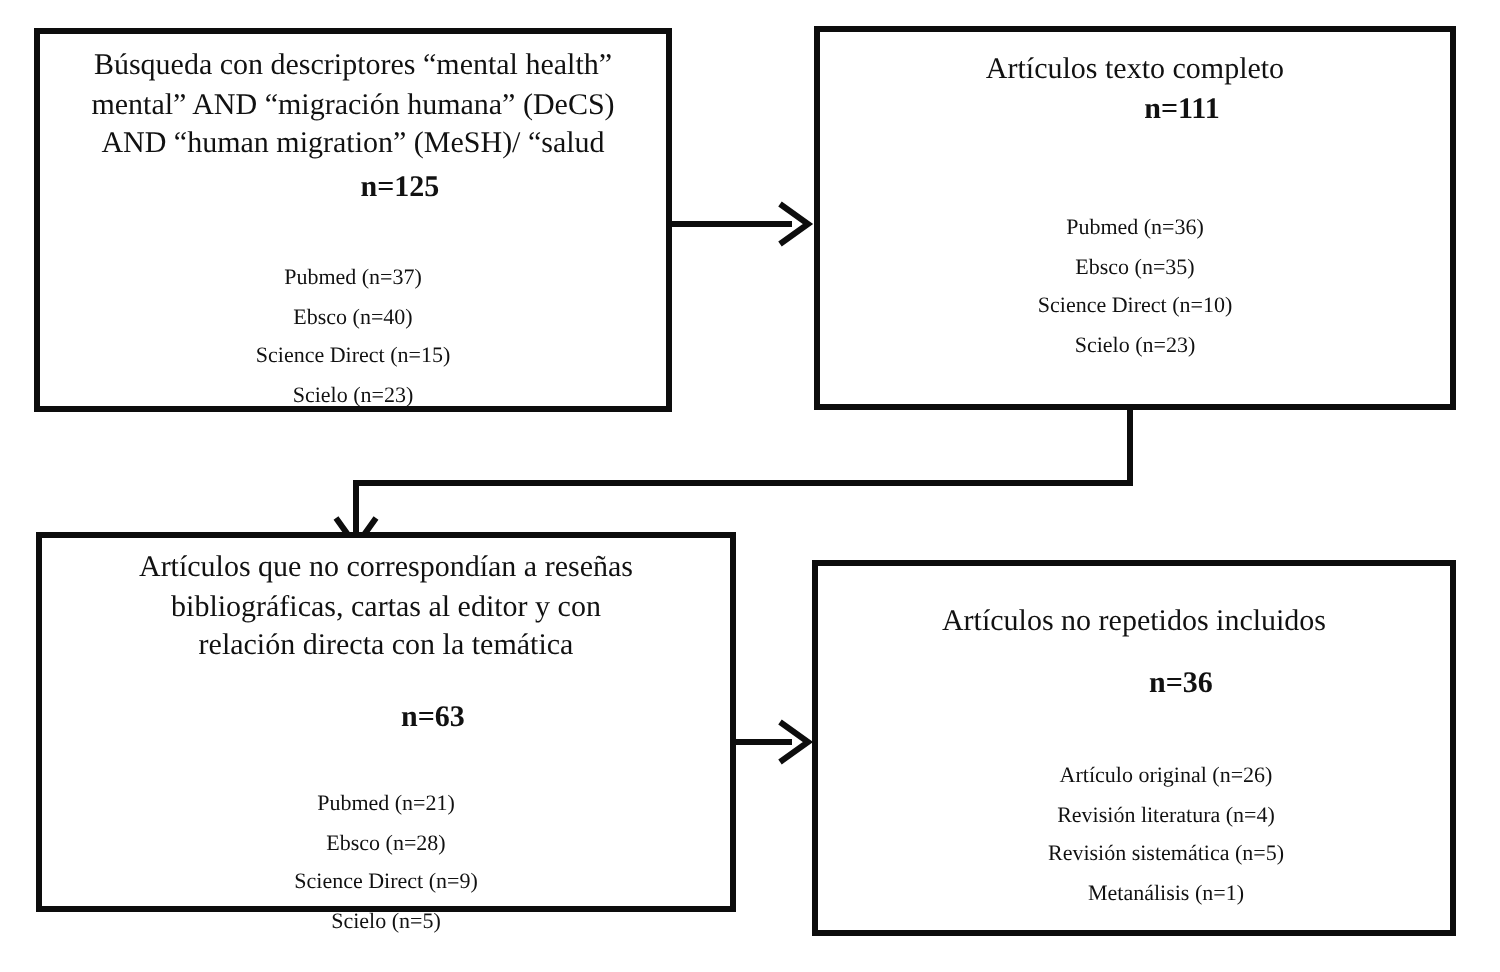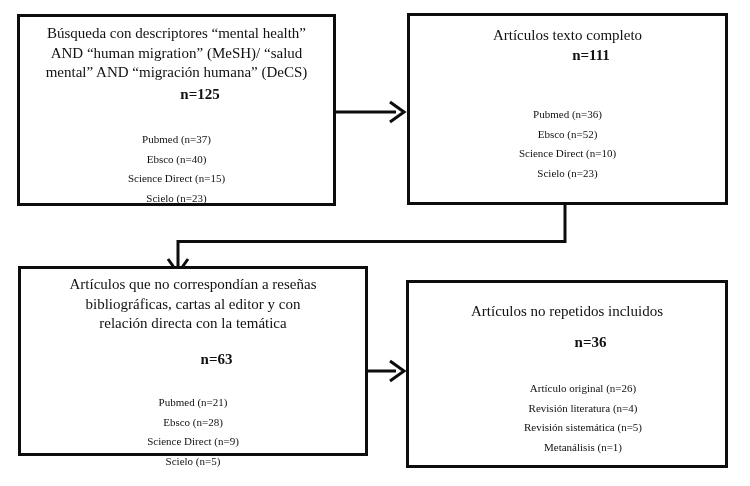--- a/index.html
+++ b/index.html
@@ -63,40 +63,40 @@
 
     <g stroke="#0d0d0d" stroke-width="3" fill="none">
       <line x1="335" y1="371" x2="396" y2="371"></line>
       <path d="M390,361 L404,371 L390,381"></path>
     </g>
   </svg>
 
   <div class="box box-tl">
     <div class="title">
       <div>Búsqueda con descriptores “mental health”</div>
+      <div>mental” AND “migración humana” (DeCS)</div>
       <div>AND “human migration” (MeSH)/ “salud</div>
-      <div>mental” AND “migración humana” (DeCS)</div>
     </div>
     <div class="nval">n=125</div>
     <div class="list">
       <div>Pubmed (n=37)</div>
       <div>Ebsco (n=40)</div>
       <div>Science Direct (n=15)</div>
       <div>Scielo (n=23)</div>
     </div>
   </div>
 
   <div class="box box-tr">
     <div class="title">
       <div>Artículos texto completo</div>
     </div>
     <div class="nval">n=111</div>
     <div class="list">
       <div>Pubmed (n=36)</div>
-      <div>Ebsco (n=52)</div>
+      <div>Ebsco (n=35)</div>
       <div>Science Direct (n=10)</div>
       <div>Scielo (n=23)</div>
     </div>
   </div>
 
   <div class="box box-bl">
     <div class="title">
       <div>Artículos que no correspondían a reseñas</div>
       <div>bibliográficas, cartas al editor  y con</div>
       <div>relación directa con la temática</div>

